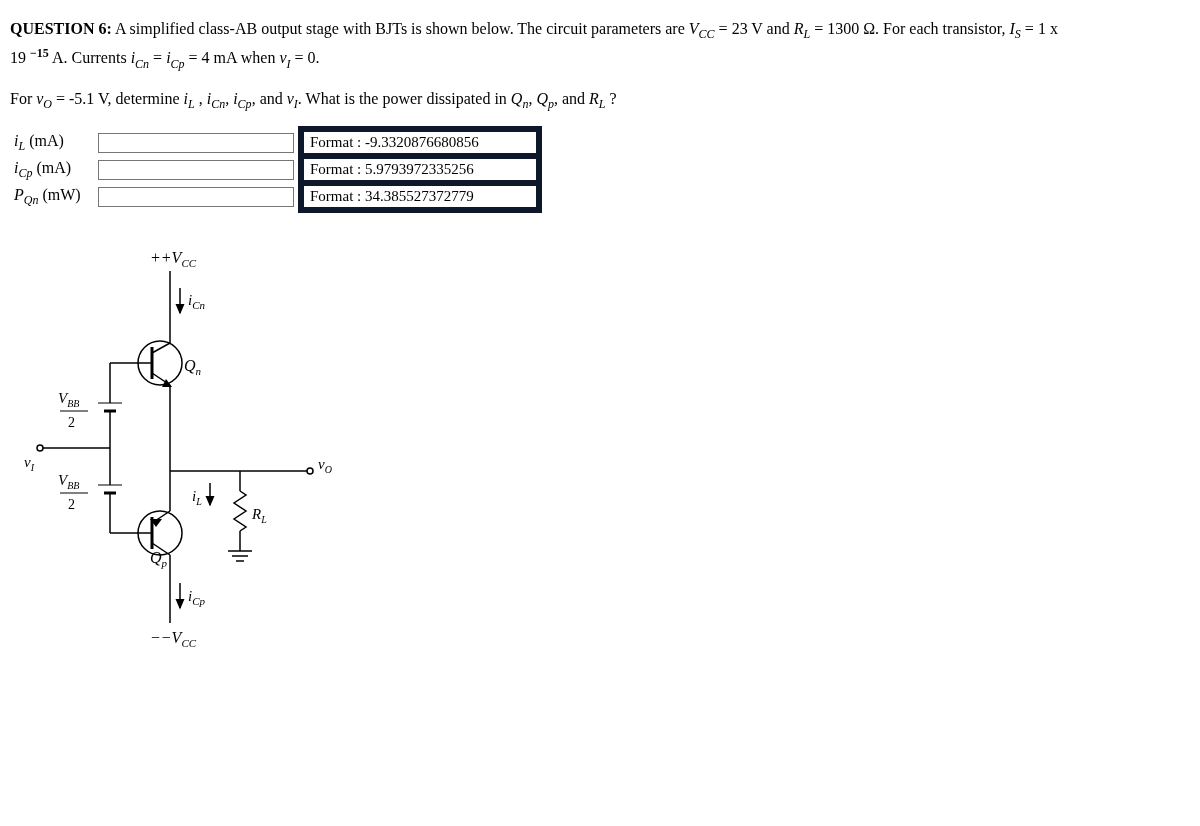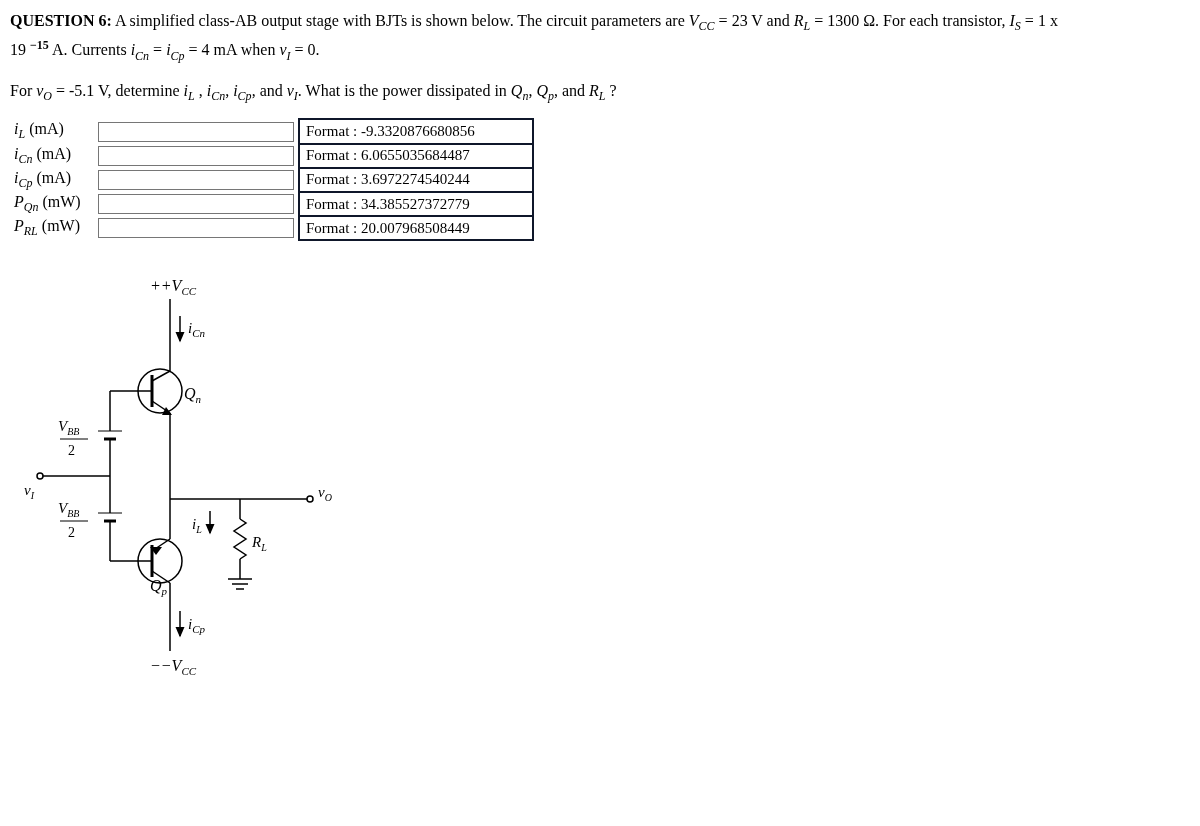--- a/index.html
+++ b/index.html
@@ -7,20 +7,21 @@
     font-size: 16px;
     color: #000;
     background: #fff;
     margin: 0;
     padding: 8px 10px;
     width: 1180px;
   }
   .question-text {
     line-height: 1.6;
     margin-bottom: 12px;
+    margin-top: 8px;
   }
   .bold { font-weight: bold; }
   .italic { font-style: italic; }
   .sub { vertical-align: sub; font-size: 0.75em; font-style: italic; }
   .sup { vertical-align: super; font-size: 0.75em; font-weight: bold; }
   .answer-table {
     border-collapse: collapse;
     margin-top: 6px;
     margin-bottom: 30px;
   }
@@ -36,21 +37,21 @@
   .answer-input {
     width: 190px;
     height: 18px;
     border: 1px solid #767676;
     background: #fff;
     font-family: inherit;
     font-size: 13px;
     padding: 0 2px;
   }
   .format-cell {
-    border: 2px solid #0f172a;
+    border: 6px solid #0f172a;
     padding: 2px 6px !important;
     width: 220px;
     font-size: 15px;
   }
   .circuit-svg {
     display: block;
     margin-left: 10px;
   }
 </style>
 </head>
@@ -66,38 +67,28 @@
 </div>
 
 <table class="answer-table">
   <tbody id="answer-rows">
       <tr>
         <td class="answer-label"><span class="italic">i</span><span class="sub">L</span><span> (mA)</span></td>
         <td><input class="answer-input" type="text" style=""></td>
         <td class="format-cell">Format : -9.3320876680856</td>
       </tr>
       <tr>
-        <td class="answer-label"><span class="italic">i</span><span class="sub">Cn</span><span> (mA)</span></td>
-        <td><input class="answer-input" type="text" style=""></td>
-        <td class="format-cell">Format : 6.0655035684487</td>
-      </tr>
-      <tr>
         <td class="answer-label"><span class="italic">i</span><span class="sub">Cp</span><span> (mA)</span></td>
         <td><input class="answer-input" type="text" style=""></td>
-        <td class="format-cell">Format : 3.6972274540244</td>
+        <td class="format-cell">Format : 5.9793972335256</td>
       </tr>
       <tr>
         <td class="answer-label"><span class="italic">P</span><span class="sub">Qn</span><span> (mW)</span></td>
         <td><input class="answer-input" type="text" style=""></td>
         <td class="format-cell">Format : 34.385527372779</td>
-      </tr>
-      <tr>
-        <td class="answer-label"><span class="italic">P</span><span class="sub">RL</span><span> (mW)</span></td>
-        <td><input class="answer-input" type="text" style=""></td>
-        <td class="format-cell">Format : 20.007968508449</td>
       </tr>
     </tbody>
 </table>
 
 <svg class="circuit-svg" width="320" height="420" viewBox="0 0 320 420">
   <defs>
     <marker id="arr" markerWidth="8" markerHeight="8" refX="6" refY="3" orient="auto">
       <path d="M0,0 L7,3 L0,6 Z" fill="#000"></path>
     </marker>
   </defs>

